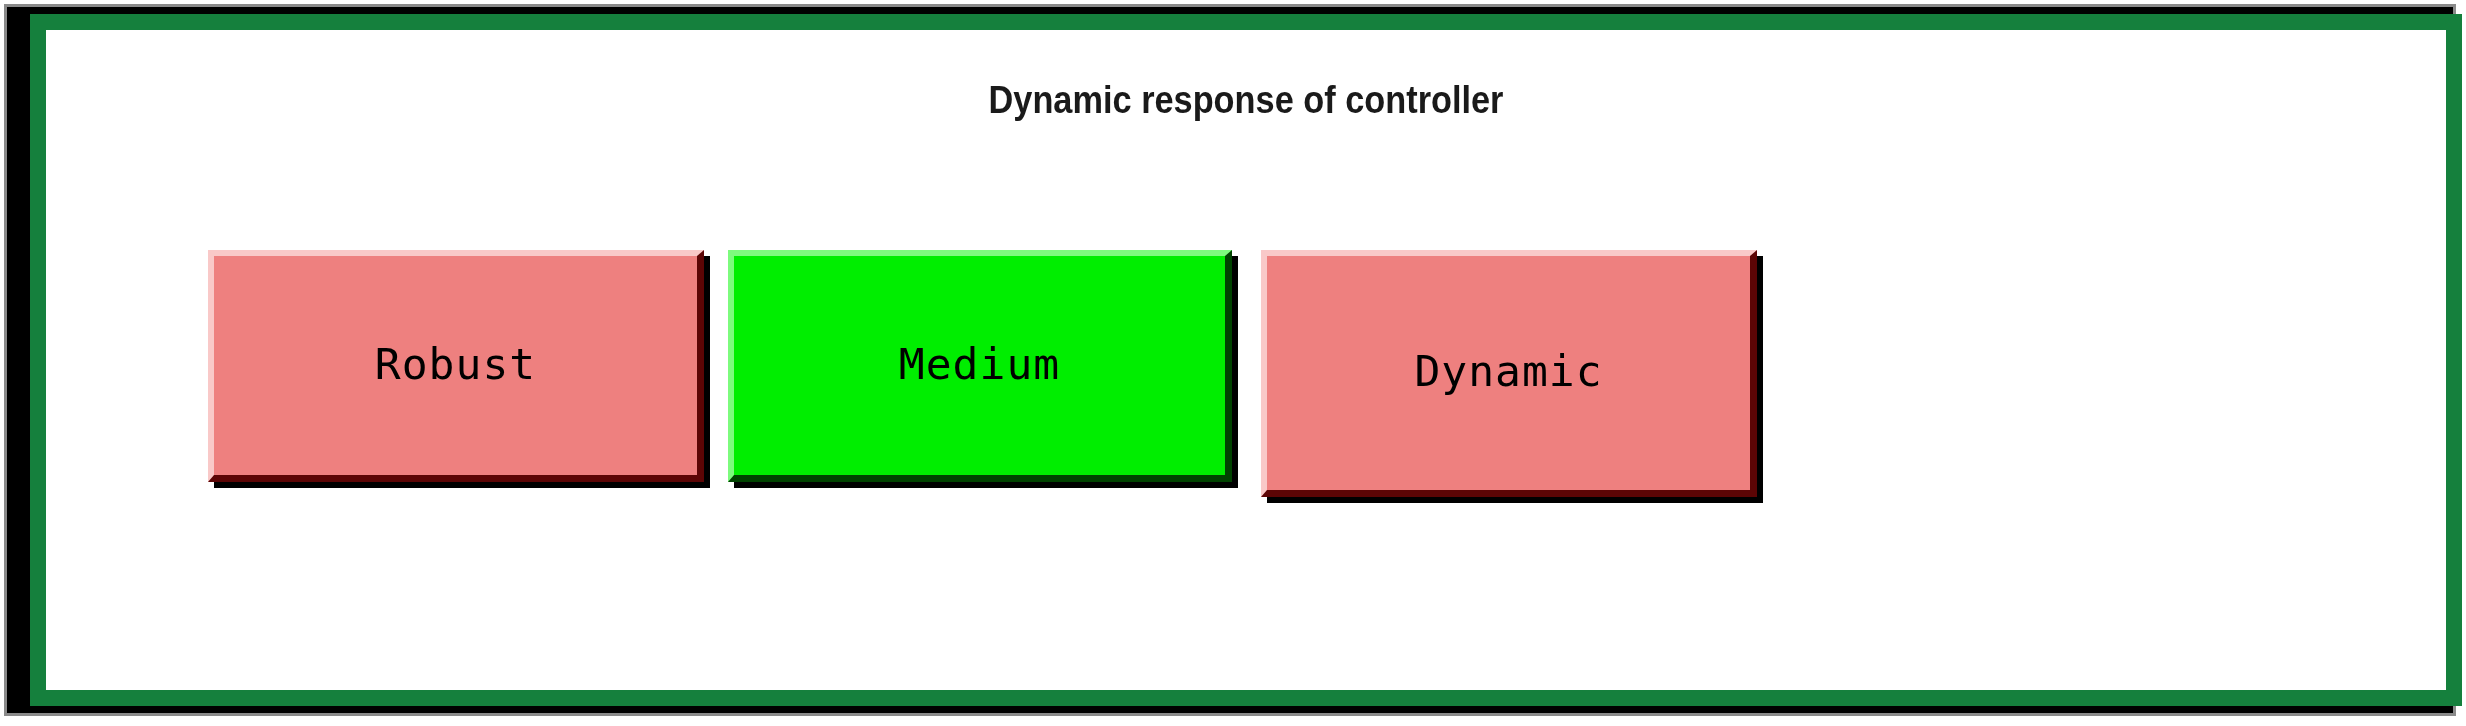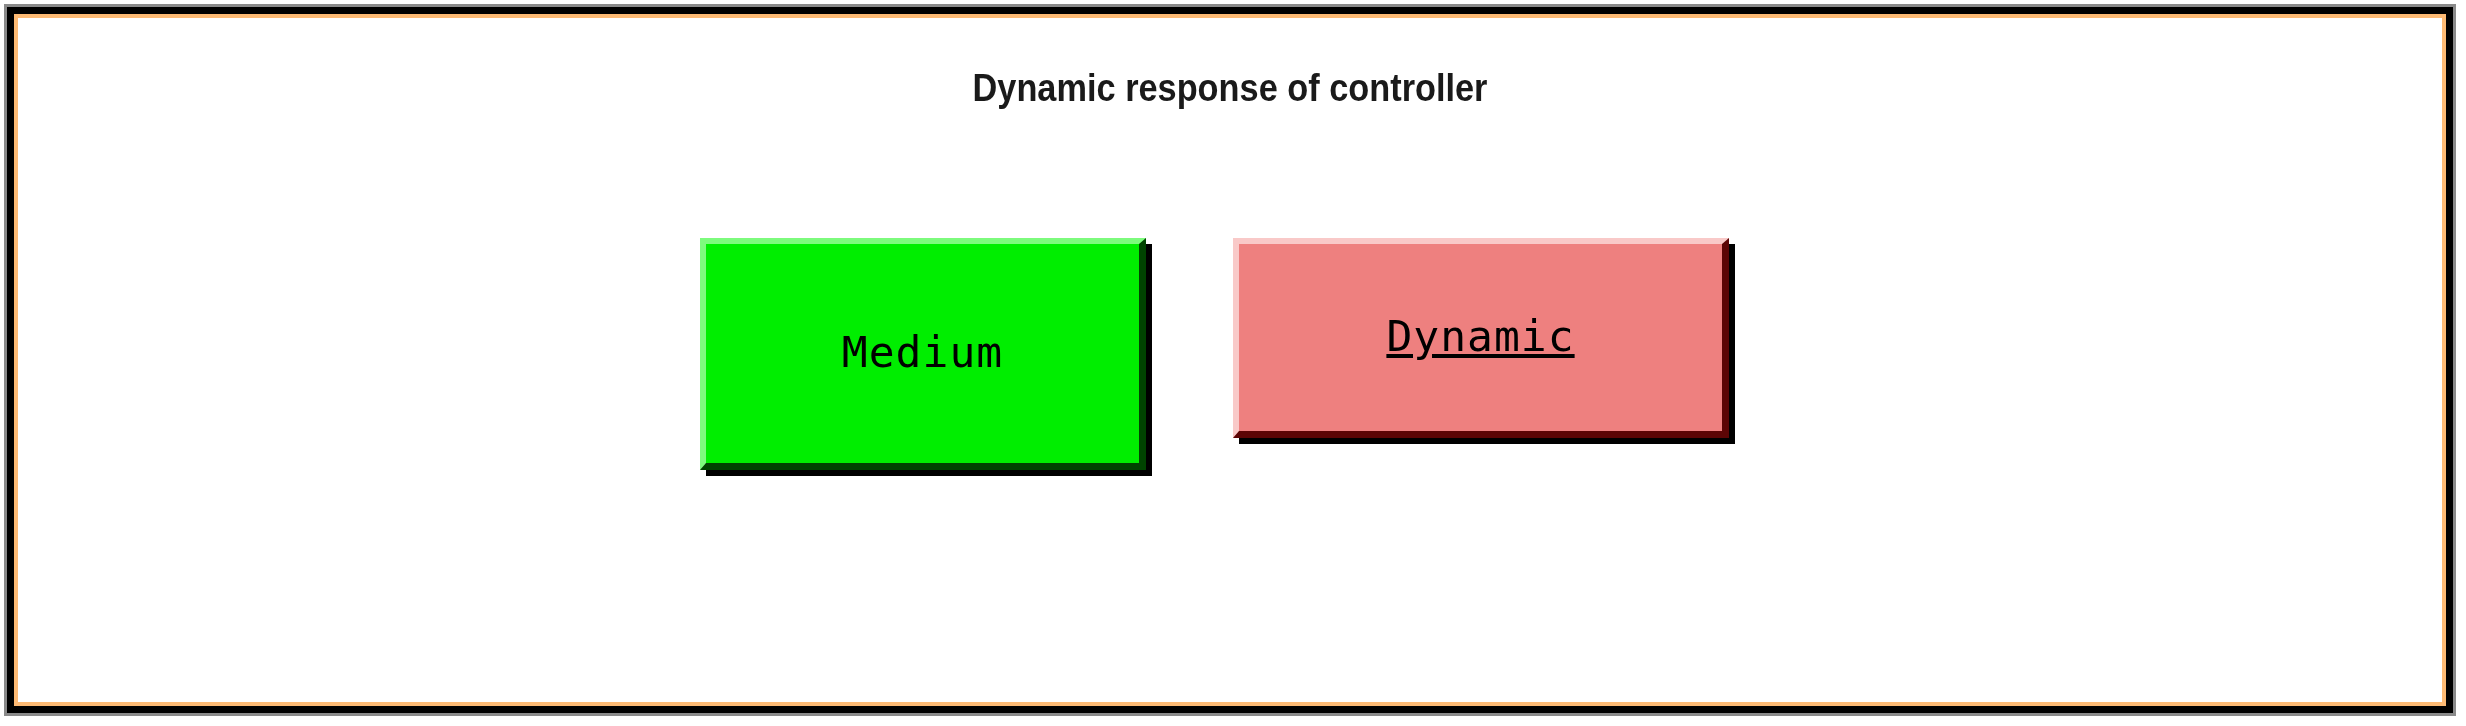--- a/index.html
+++ b/index.html
@@ -30,22 +30,23 @@
     box-sizing: border-box;
     width: 100%;
     height: 100%;
     background: #000000;          
     padding: 7px;
   }
   #panel-frame-gray {
     box-sizing: border-box;
     width: 100%;
     height: 100%;
-    background: #fdba74;          
-    padding: 4px;
+    background: #15803d;          
+    padding: 16px;
+    margin-left: 16px;
   }
   #panel-surface {
     box-sizing: border-box;
     position: relative;
     width: 100%;
     height: 100%;
     background: #ffffff;
   }
 
   
@@ -106,22 +107,25 @@
 
 <div id="panel-frame">
   <div id="panel-frame-black">
     <div id="panel-frame-gray">
       <div id="panel-surface">
 
         <div id="panel-title">Dynamic response of controller</div>
 
         <div id="button-group"></div>
 
-          <div class="btn green" style="left: 682px; top: 220px; width: 446px; height: 232px;">
+      <div class="btn red" style="left: 162px; top: 220px; width: 496px; height: 232px;">
+            <span class="btn-label">Robust</span>
+          </div>
+          <div class="btn green" style="left: 682px; top: 220px; width: 504px; height: 232px;">
             <span class="btn-label">Medium</span>
           </div>
-          <div class="btn red" style="left: 1215px; top: 220px; width: 496px; height: 200px; text-decoration: underline;">
+          <div class="btn red" style="left: 1215px; top: 220px; width: 496px; height: 247px;">
             <span class="btn-label">Dynamic</span>
           </div>
         </div>
     </div>
   </div>
 </div>
 
 </body></html>

